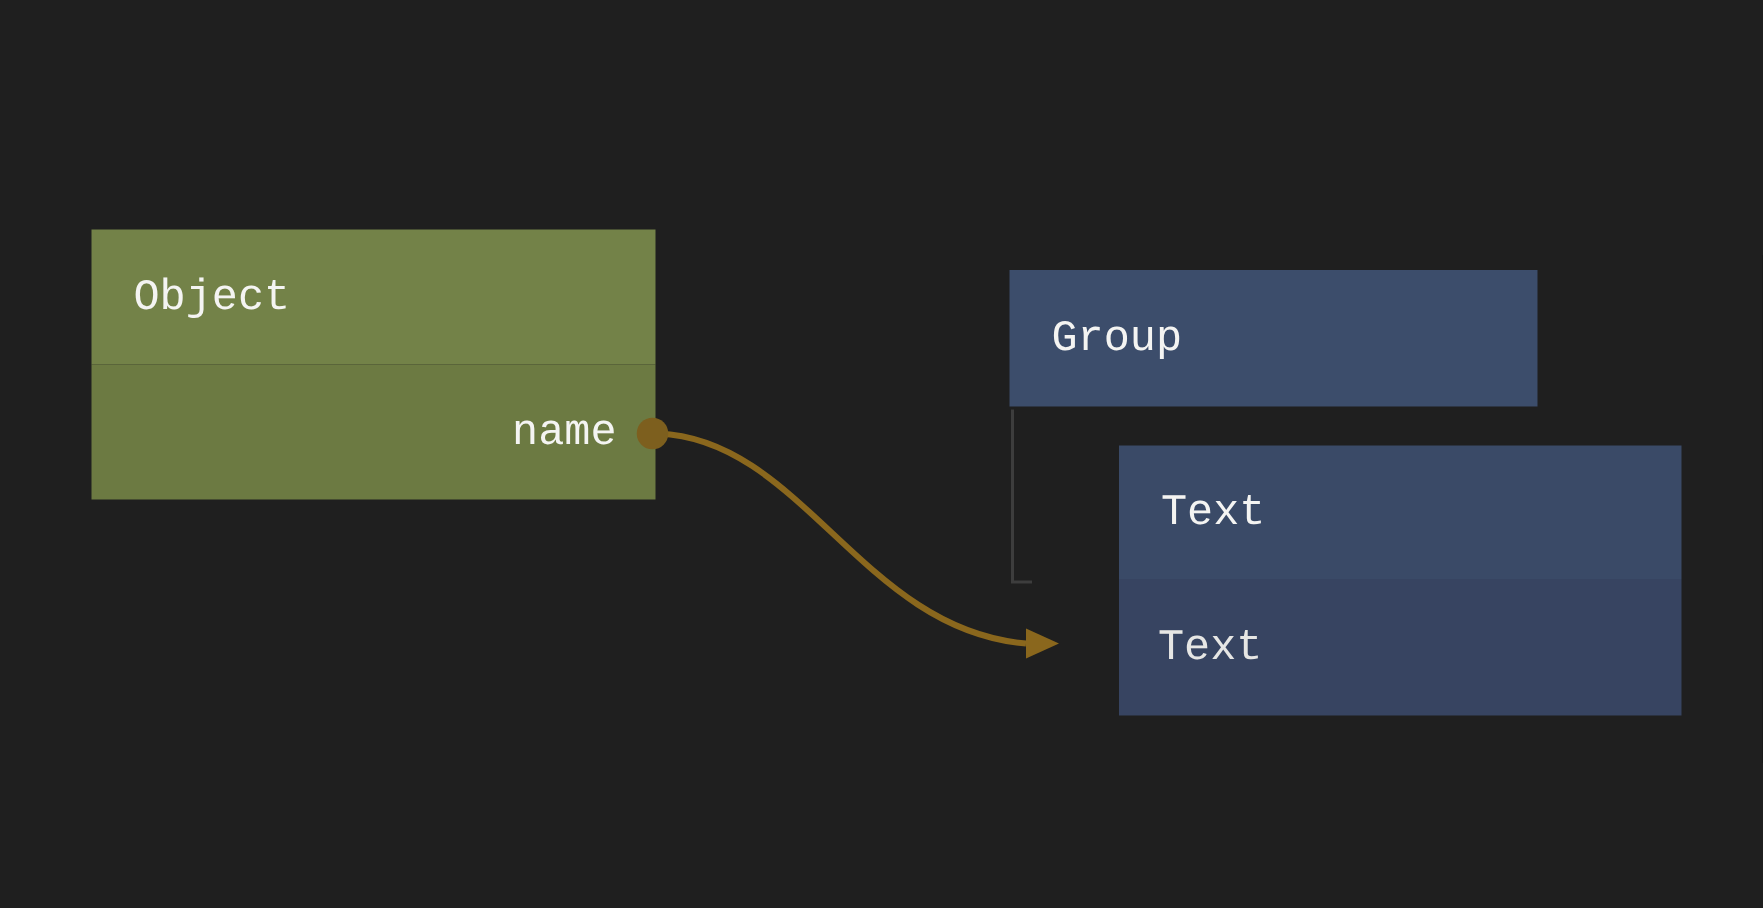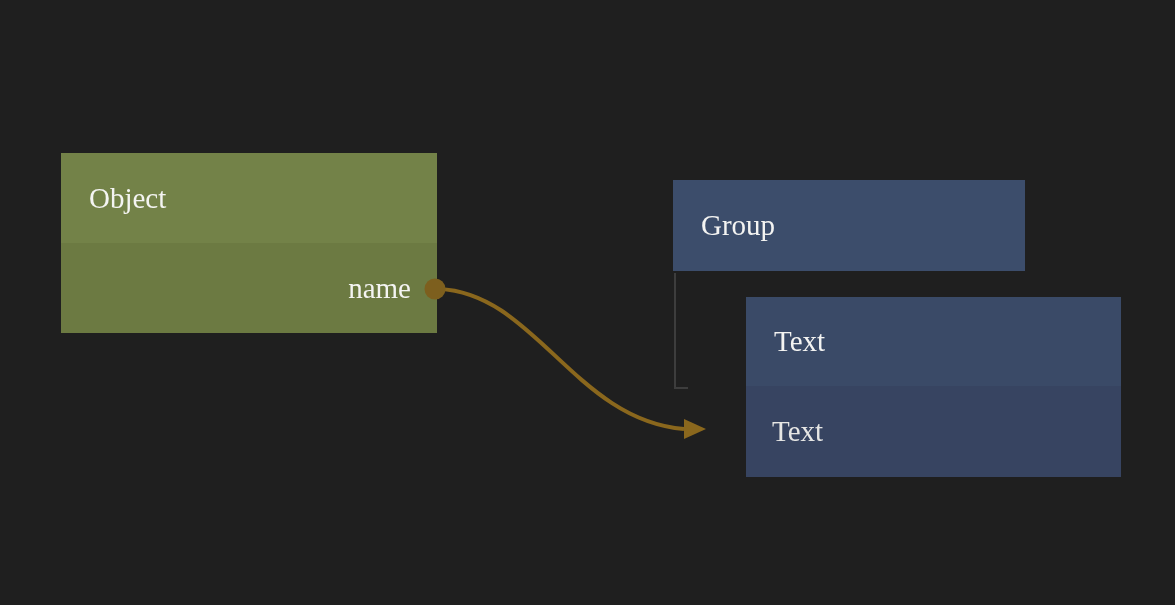--- a/index.html
+++ b/index.html
@@ -16,21 +16,21 @@
     --label-dim: #e6e6e4;
   }
   * { margin: 0; padding: 0; box-sizing: border-box; }
   html, body { background: #161616; }
   .canvas {
     position: relative;
     width: 1175px;
     height: 605px;
     background: var(--canvas-bg);
     overflow: hidden;
-    font-family: Liberation Serif, serif;
+    font-family: Liberation Mono, monospace;
     padding-left: 47px;
   }
   .node {
     position: absolute;
     z-index: 1;
     color: var(--label-light);
   }
   .node .row {
     display: flex;
     align-items: center;

